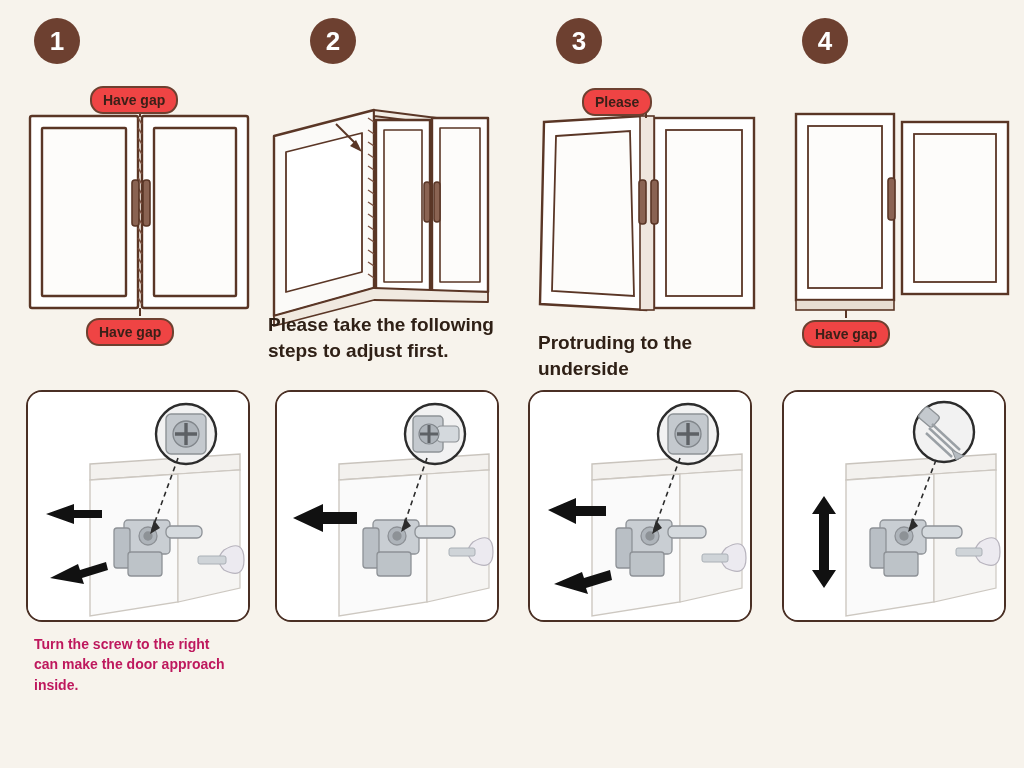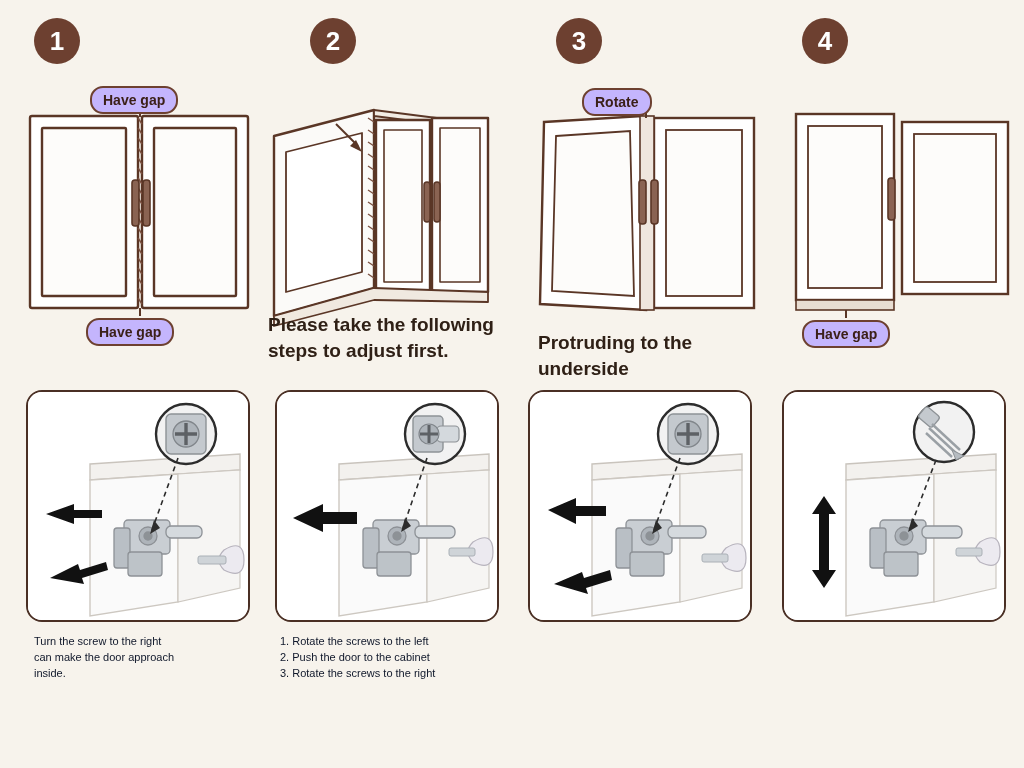--- a/index.html
+++ b/index.html
@@ -55,21 +55,21 @@
     justify-content: center;
     line-height: 1;
   }
   .p1 .step-badge { left: 26px; }
   .p2 .step-badge { left: 48px; }
   .p3 .step-badge { left: 32px; }
   .p4 .step-badge { left: 18px; }
 
   .callout {
     position: absolute;
-    background: #c4b5fd;
+    background: #ef4444;
     border: 2px solid #6d4030;
     border-radius: 13px;
     color: #3b2018;
     font-size: 14px;
     font-weight: bold;
     padding: 4px 11px;
     white-space: pre-line;
     line-height: 1.15;
     text-align: left;
   }
@@ -102,23 +102,23 @@
   }
   .photo-card.c1 { left: 26px; }
   .photo-card.c2 { left: 275px; }
   .photo-card.c3 { left: 528px; }
   .photo-card.c4 { left: 782px; }
 
   .bottom-caption {
     position: absolute;
     top: 252px;
     width: 240px;
-    font-size: 11px;
-    font-weight: normal;
-    color: #0f172a;
+    font-size: 14px;
+    font-weight: bold;
+    color: #be185d;
     line-height: 1.45;
     white-space: pre-line;
   }
   .bottom-caption.c1 { left: 34px; }
   .bottom-caption.c2 { left: 280px; }
   .bottom-caption.c3 { left: 540px; }
   .bottom-caption.c4 { left: 778px; }
 
   svg { display: block; }
 </style>
@@ -220,21 +220,21 @@
         <polygon points="100,152 88,146 94,140" fill="#5a3626"></polygon>
       </svg>
 
       <div class="caption" style="left:6px; top:312px; width:250px;">Please take the following steps
 to adjust first.</div>
     </div>
 
     <div class="panel-top p3">
       <div class="step-badge">3</div>
 
-      <div class="callout" style="left:58px; top:88px;">Rotate</div>
+      <div class="callout" style="left:58px; top:88px;">Please</div>
 
       <svg width="246" height="372" viewBox="0 0 246 372">
         <g fill="#ffffff" stroke="#5a3626" stroke-width="2.4">
 
           <polygon points="20,122 118,116 122,310 16,304" fill="#ffffff"></polygon>
           <polygon points="32,136 106,131 110,296 28,291" fill="#fdfcfa" stroke-width="1.8"></polygon>
 
           <rect x="130" y="118" width="100" height="190"></rect>
           <rect x="142" y="130" width="76" height="166" stroke-width="1.8" fill="#fdfcfa"></rect>
         </g>
@@ -343,23 +343,20 @@
           <line x1="152" y1="33" x2="152" y2="51" stroke="#5d6165" stroke-width="3"></line>
           <line x1="143" y1="42" x2="161" y2="42" stroke="#5d6165" stroke-width="3"></line>
         </g>
         <line x1="150" y1="66" x2="126" y2="136" stroke="#2c2c2c" stroke-width="1.6" stroke-dasharray="5,4"></line>
         <polygon points="124,140 128,126 134,134" fill="#2c2c2c"></polygon>
         <g fill="#111111">
           <polygon points="16,126 46,112 46,120 80,120 80,132 46,132 46,140"></polygon>
         </g>
       </svg>
     </div>
-    <div class="bottom-caption c2">1. Rotate the screws to the left
-2. Push the door to the cabinet
-3. Rotate the screws to the right</div>
 
     <div class="photo-card c3">
       <svg width="220" height="228" viewBox="0 0 220 228">
         <rect x="0" y="0" width="220" height="228" fill="#ffffff"></rect>
         <polygon points="62,72 212,62 212,78 62,88" fill="#f3f1ee" stroke="#c9c4bd" stroke-width="1.4"></polygon>
         <polygon points="62,88 150,82 150,210 62,224" fill="#fafafa" stroke="#cdc8c1" stroke-width="1.4"></polygon>
         <polygon points="150,82 212,78 212,196 150,210" fill="#f6f5f3" stroke="#cdc8c1" stroke-width="1.2"></polygon>
         <g stroke="#8d9196" stroke-width="1.3" fill="#c9ced3">
           <rect x="96" y="128" width="46" height="34" rx="4"></rect>
           <rect x="86" y="136" width="16" height="40" rx="3" fill="#b9bfc5"></rect>

